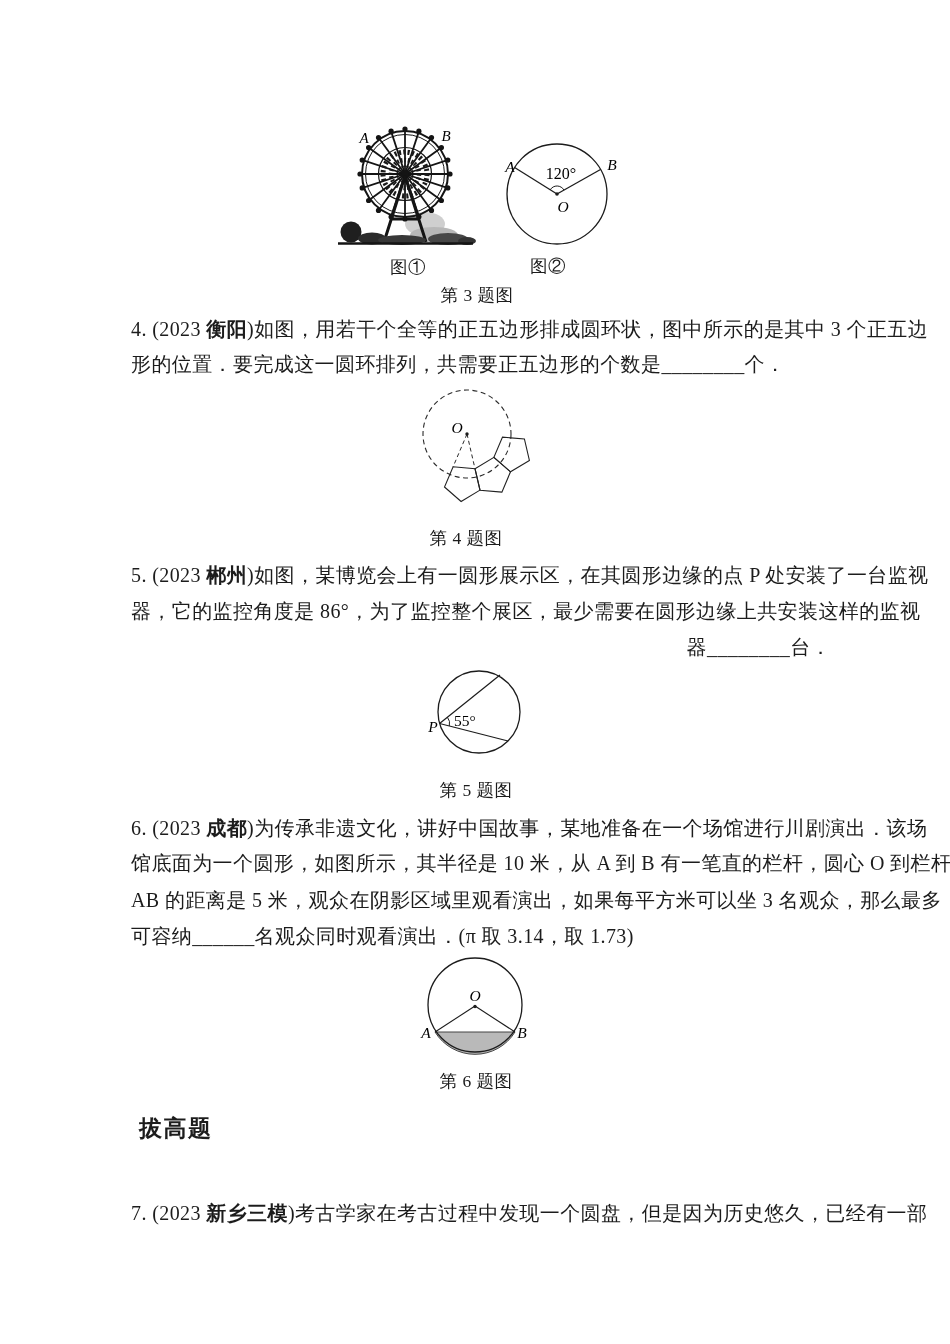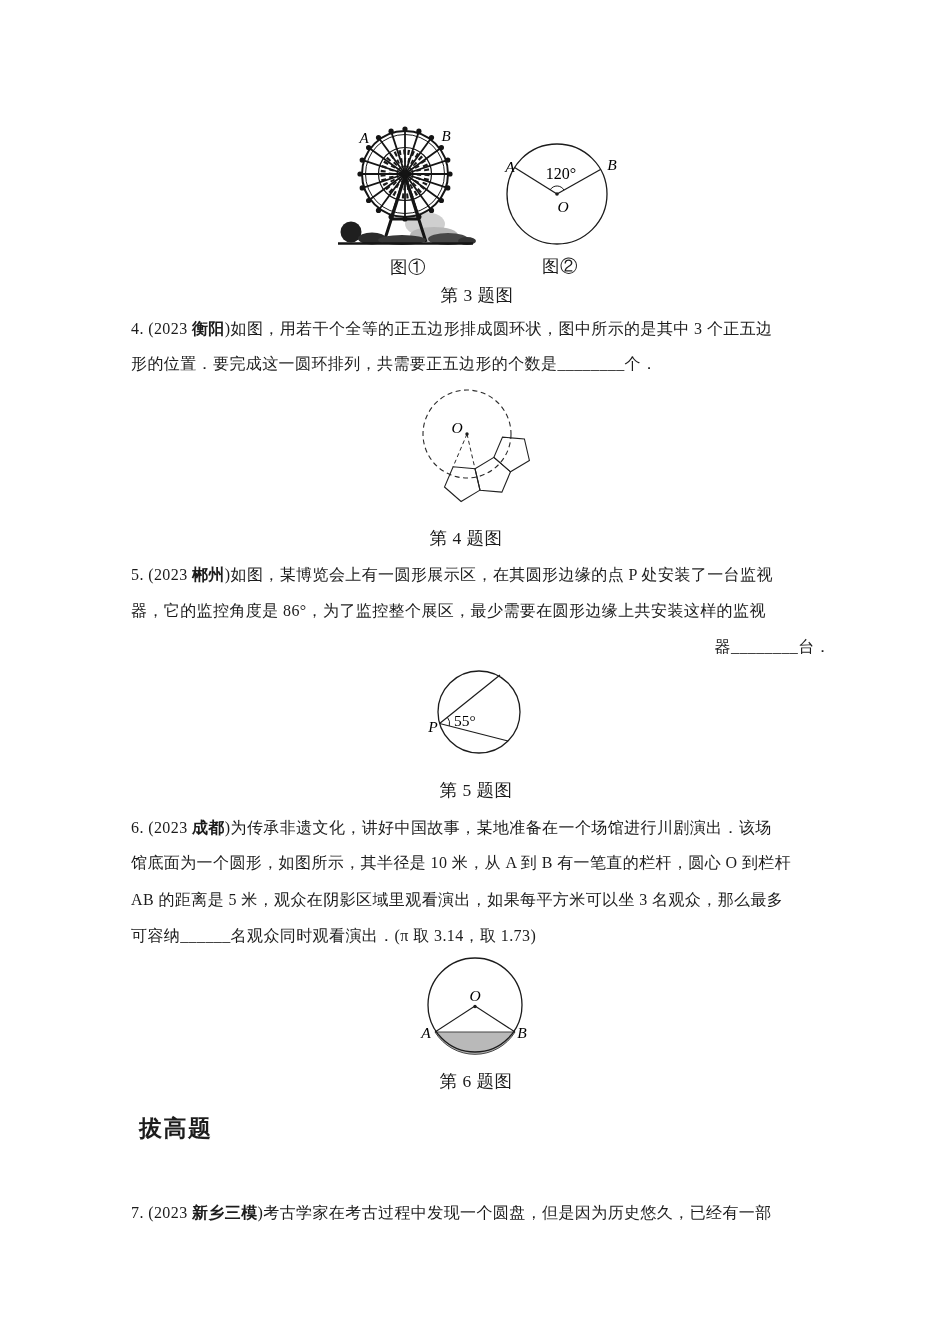--- a/index.html
+++ b/index.html
@@ -1,18 +1,18 @@
 <!DOCTYPE html>
 <html><head>
 <meta charset="utf-8">
 <style>
   html,body{margin:0;padding:0;background:#fff;}
   .page{position:relative;width:950px;height:1344px;background:#ffffff;overflow:hidden;
         font-family:"Liberation Serif","DejaVu Serif",serif;color:#1c1c1c;}
-  .line{position:absolute;left:131px;width:700px;font-size:16px;line-height:24px;
+  .line{position:absolute;left:131px;width:700px;font-size:20px;line-height:24px;
         white-space:nowrap;letter-spacing:0.4px;}
   .src{font-family:"Liberation Sans","DejaVu Sans",sans-serif;font-weight:bold;}
   .caption{position:absolute;text-align:center;font-size:17.5px;line-height:22px;letter-spacing:0.5px;}
   .fig{position:absolute;}
   .section-title{position:absolute;left:139px;top:1113px;font-size:23px;line-height:30px;
         font-family:"Liberation Sans","DejaVu Sans",sans-serif;font-weight:bold;letter-spacing:1.5px;}
   svg text{font-family:"Liberation Serif","DejaVu Serif",serif;}
   .var{font-style:italic;}
 </style>
 </head>
@@ -91,21 +91,21 @@
     <line x1="67" y1="59" x2="110.5" y2="34.5" stroke="#1c1c1c" stroke-width="1.3"></line>
     <path d="M60.2,54.8 A8 8 0 0 1 74,55.1" fill="none" stroke="#1c1c1c" stroke-width="1"></path>
     <circle cx="67" cy="59" r="1.8" fill="#1c1c1c"></circle>
     <text x="71" y="44" text-anchor="middle" font-size="16">120°</text>
     <text x="73" y="77" text-anchor="middle" font-size="15.5" class="var">O</text>
     <text x="20" y="37" text-anchor="middle" font-size="15.5" class="var">A</text>
     <text x="122" y="35" text-anchor="middle" font-size="15.5" class="var">B</text>
   </svg>
 
   <div class="caption" style="left:348px;top:256px;width:120px;">图①</div>
-  <div class="caption" style="left:500px;top:255px;width:120px;">图②</div>
+  <div class="caption" style="left:488px;top:255px;width:120px;">图②</div>
   <div class="caption" style="left:377px;top:284px;width:200px;">第 3 题图</div>
 
   <div class="line" style="top:317px;"><span>4. (2023 </span><span class="src">衡阳</span><span>)如图，用若干个全等的正五边形排成圆环状，图中所示的是其中 3 个正五边</span></div>
   <div class="line" style="top:352px;">形的位置．要完成这一圆环排列，共需要正五边形的个数是________个．</div>
 
   <svg class="fig" style="left:380px;top:385px;" width="190" height="130" viewBox="0 0 190 130">
     <circle cx="87" cy="49" r="44" fill="none" stroke="#2a2a2a" stroke-width="1.1" stroke-dasharray="5 3.5"></circle>
     <path d="M87,49 L73.1,81.8 M87,49 L95,83.7" fill="none" stroke="#2a2a2a" stroke-width="1" stroke-dasharray="4 3"></path>
     <polygon points="81.1,116.5 64.5,102 73.1,81.8 95,83.7 100,105.1" fill="none" stroke="#222222" stroke-width="1.1"></polygon>
     <polygon points="121.9,107.1 100,105.2 95,83.7 113.9,72.4 130.5,86.8" fill="none" stroke="#222222" stroke-width="1.1"></polygon>

